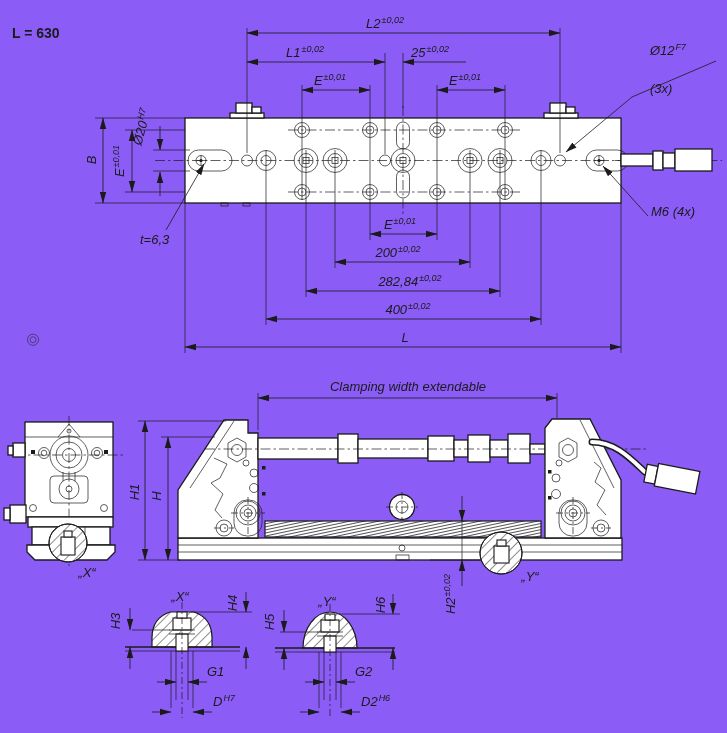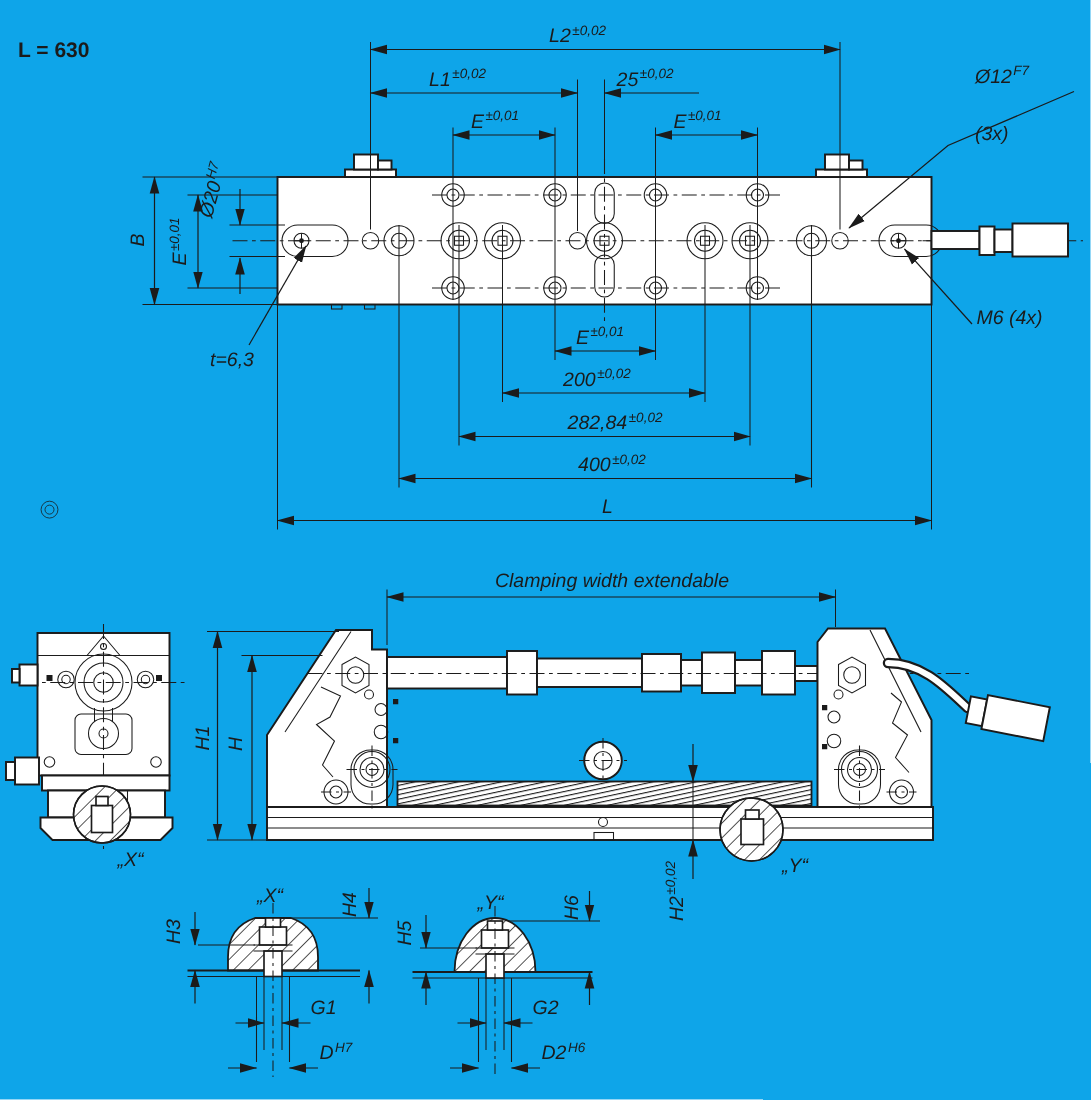--- a/index.html
+++ b/index.html
@@ -1,16 +1,16 @@
 <!DOCTYPE html>
 <html><head>
 <meta charset="utf-8">
 <style>
   html,body{margin:0;padding:0;background:#ffffff;}
-  .page{width:727px;height:733px;background:#0ea5e9;position:relative;font-family:"Liberation Sans",sans-serif;}
+  .page{width:727px;height:733px;background:#8b5cf6;position:relative;font-family:"Liberation Sans",sans-serif;}
   svg{display:block;}
   .ln{fill:#ffffff;stroke:#1b1b1b;stroke-width:1.3;stroke-linejoin:miter;}
   .lnf{fill:none;stroke:#1b1b1b;stroke-width:1.3;stroke-linejoin:miter;}
   .thin{fill:none;stroke:#1b1b1b;stroke-width:0.7;}
   .dl{fill:none;stroke:#1b1b1b;stroke-width:0.8;}
   .cl{fill:none;stroke:#1b1b1b;stroke-width:0.7;stroke-dasharray:10 3 2.5 3;}
   .cd{fill:none;stroke:#1b1b1b;stroke-width:0.7;stroke-dasharray:7 3 2 3;}
   .dim{font:italic 13px "Liberation Sans",sans-serif;fill:#1b1b1b;}
   .tol{font-size:9px;}
   .bold{font:bold 14px "Liberation Sans",sans-serif;fill:#1b1b1b;}

